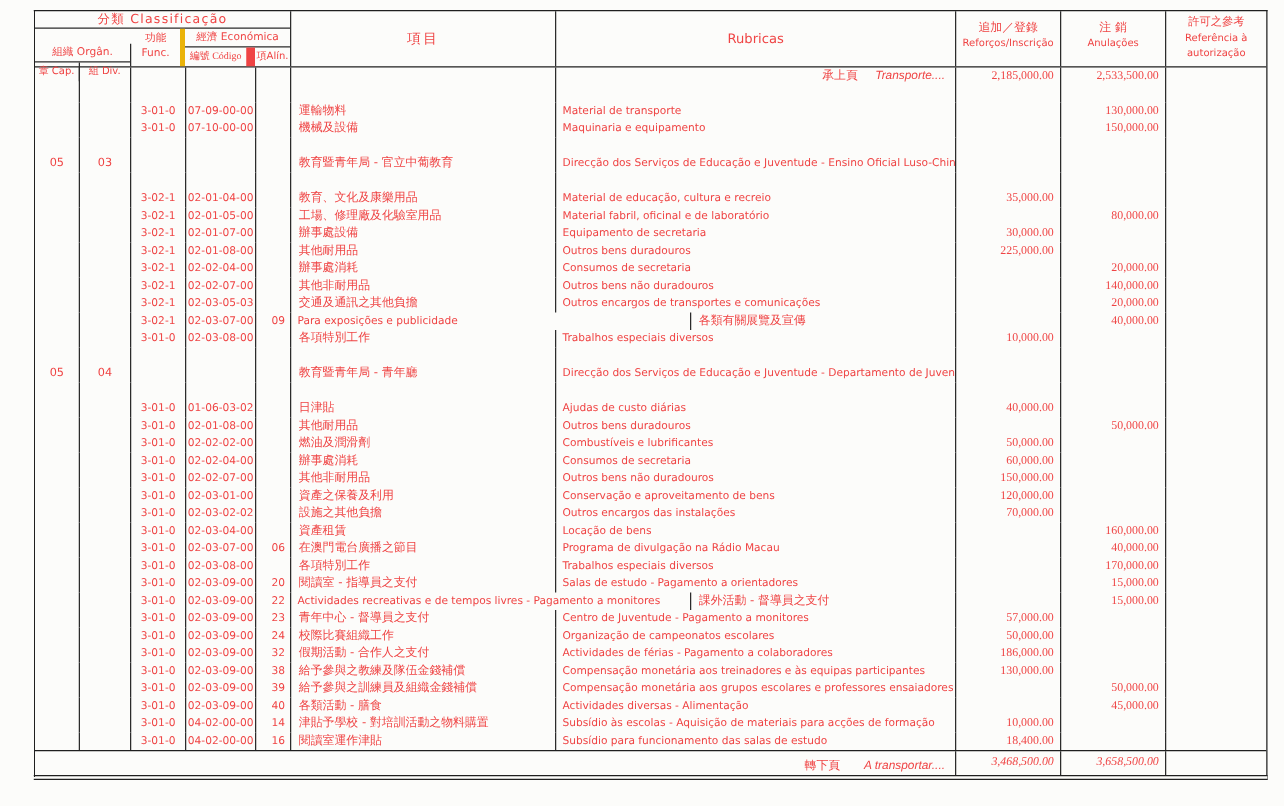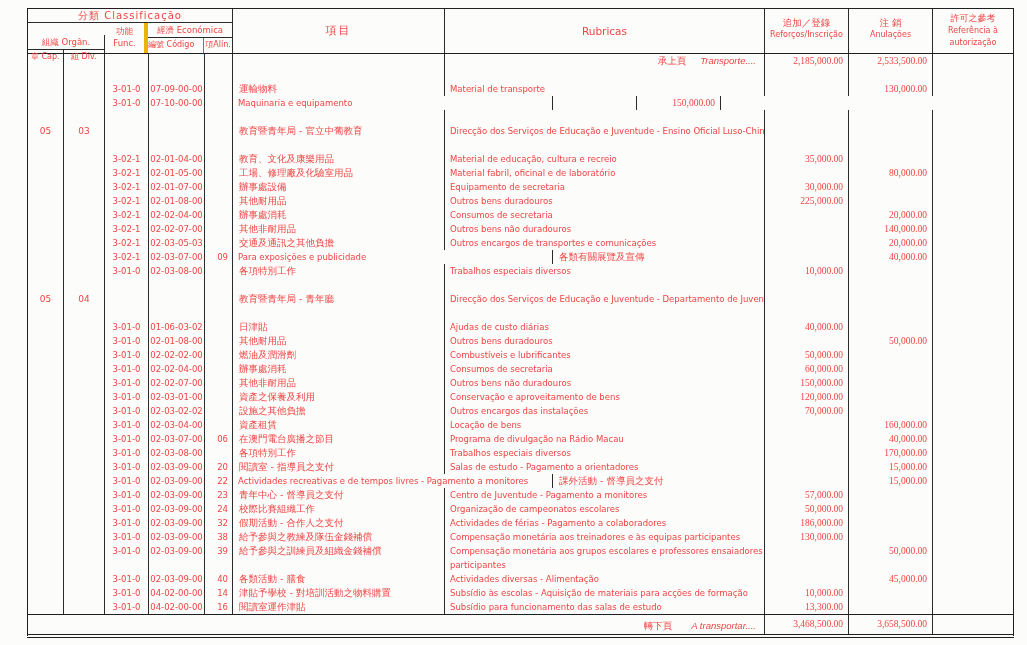--- a/index.html
+++ b/index.html
@@ -15,21 +15,21 @@
   .h-class-bottom{display:flex;height:30px;}
   .h-org{width:77px;border-right:1px solid #2b2b2b;margin-top:12px;}
   .h-org-top{height:15px;line-height:14px;text-align:center;font-size:8.5px;border-bottom:1px solid #2b2b2b;}
   .h-org-bottom{display:flex;height:15px;}
   .h-cap{width:36px;border-right:1px solid #2b2b2b;text-align:center;font-size:8px;line-height:14px;}
   .h-div{width:41px;text-align:center;font-size:8px;line-height:14px;}
   .h-func{width:44px;border-right:4px solid #eab308;text-align:center;font-size:8.5px;padding-top:2px;line-height:12px;}
   .h-eco{width:84px;}
   .h-eco-top{height:15px;line-height:14px;text-align:center;font-size:8.5px;border-bottom:1px solid #2b2b2b;}
   .h-eco-bottom{display:flex;height:15px;}
-  .h-cod{width:56px;border-right:1px solid #ef4444;font-size:8px;line-height:14px;}
+  .h-cod{width:56px;border-right:7px solid #ef4444;text-align:center;font-size:8px;line-height:14px;font-family:Liberation Serif, serif;}
   .h-alin{width:28px;text-align:center;font-size:8px;line-height:14px;}
   .h-item{width:212px;border-right:1px solid #2b2b2b;text-align:center;font-size:11px;line-height:44px;letter-spacing:2px;}
   .h-rub{width:320px;border-right:1px solid #2b2b2b;text-align:center;font-size:10.5px;line-height:44px;}
   .h-money{width:84px;border-right:1px solid #2b2b2b;text-align:center;padding-top:7px;}
   .h-money .zh{font-size:9.5px;line-height:13px;}
   .h-money .pt{font-size:8px;line-height:12px;}
   .h-aut-h{width:80px;text-align:center;padding-top:3px;}
   .h-aut-h .zh{font-size:9px;line-height:13px;}
   .h-aut-h .pt{font-size:8px;line-height:12px;}
   
@@ -47,21 +47,21 @@
       font-family:"Liberation Serif","DejaVu Serif",serif;font-size:9.5px;}
   .c-aut{width:80px;border-right:none;}
   .cell.carry{text-align:right;padding-right:8px;}
   .zh-b{font-size:9.5px;}
   .it-serif{font-style:italic;font-family:Liberation Sans, sans-serif;font-size:9.5px;margin-left:14px;}
   
   .tfoot{display:flex;height:19px;line-height:18px;border-top:1.5px solid #1f1f1f;}
   .tfoot div{box-sizing:border-box;height:19px;}
   .f-left{width:737px;text-align:right;padding-right:8px;border-right:1px solid #2b2b2b;}
   .f-ref,.f-anu{width:84px;text-align:right;padding-right:5px;border-right:1px solid #2b2b2b;
-      font-family:"Liberation Serif","DejaVu Serif",serif;font-size:9.5px;}
+      font-family:"Liberation Serif","DejaVu Serif",serif;font-size:9.5px;font-style:italic;}
   .f-aut{width:80px;}
 </style>
 </head>
 <body>
 
 <div id="page">
   <div id="budget-table">
 
     <div class="thead">
       <div class="h-class">
@@ -140,20 +140,21 @@
           <div class="cell c-ref"></div>
           <div class="cell c-anu">130,000.00</div>
           <div class="cell c-aut"></div>
         </div>
         <div class="row">
           <div class="cell c-cap"></div>
           <div class="cell c-div"></div>
           <div class="cell c-func">3-01-0</div>
           <div class="cell c-cod">07-10-00-00</div>
           <div class="cell c-alin"></div>
+          <div class="cell c-item">機械及設備</div>
           <div class="cell c-rub">Maquinaria e equipamento</div>
           <div class="cell c-ref"></div>
           <div class="cell c-anu">150,000.00</div>
           <div class="cell c-aut"></div>
         </div>
         <div class="row">
           <div class="cell c-cap"></div>
           <div class="cell c-div"></div>
           <div class="cell c-func"></div>
           <div class="cell c-cod"></div>
@@ -527,32 +528,20 @@
         <div class="row">
           <div class="cell c-cap"></div>
           <div class="cell c-div"></div>
           <div class="cell c-func">3-01-0</div>
           <div class="cell c-cod">02-03-09-00</div>
           <div class="cell c-alin">39</div>
           <div class="cell c-item">給予參與之訓練員及組織金錢補償</div>
           <div class="cell c-rub">Compensação monetária aos grupos escolares e professores ensaiadores</div>
           <div class="cell c-ref"></div>
           <div class="cell c-anu">50,000.00</div>
-          <div class="cell c-aut"></div>
-        </div>
-        <div class="row">
-          <div class="cell c-cap"></div>
-          <div class="cell c-div"></div>
-          <div class="cell c-func"></div>
-          <div class="cell c-cod"></div>
-          <div class="cell c-alin"></div>
-          <div class="cell c-item"></div>
-          <div class="cell c-rub">participantes</div>
-          <div class="cell c-ref"></div>
-          <div class="cell c-anu"></div>
           <div class="cell c-aut"></div>
         </div>
         <div class="row">
           <div class="cell c-cap"></div>
           <div class="cell c-div"></div>
           <div class="cell c-func">3-01-0</div>
           <div class="cell c-cod">02-03-09-00</div>
           <div class="cell c-alin">40</div>
           <div class="cell c-item">各類活動 - 膳食</div>
           <div class="cell c-rub">Actividades diversas - Alimentação</div>
@@ -573,21 +562,21 @@
           <div class="cell c-aut"></div>
         </div>
         <div class="row">
           <div class="cell c-cap"></div>
           <div class="cell c-div"></div>
           <div class="cell c-func">3-01-0</div>
           <div class="cell c-cod">04-02-00-00</div>
           <div class="cell c-alin">16</div>
           <div class="cell c-item">閱讀室運作津貼</div>
           <div class="cell c-rub">Subsídio para funcionamento das salas de estudo</div>
-          <div class="cell c-ref">13,300.00</div>
+          <div class="cell c-ref">18,400.00</div>
           <div class="cell c-anu"></div>
           <div class="cell c-aut"></div>
         </div>
       </div>
 
     <div class="tfoot">
       <div class="f-left">
         <span class="zh-b">轉下頁</span>
         <span class="it-serif">A transportar....</span>
       </div>

